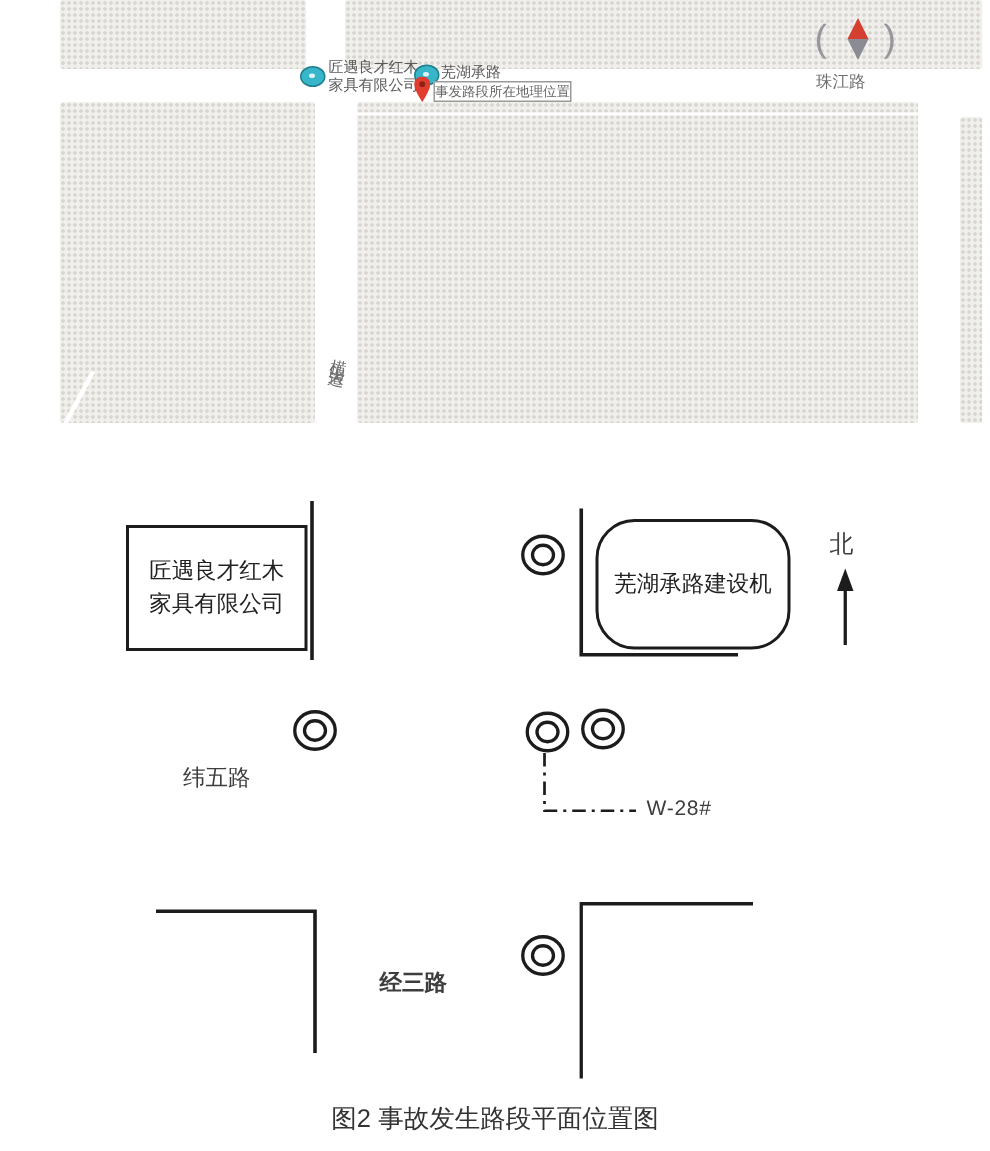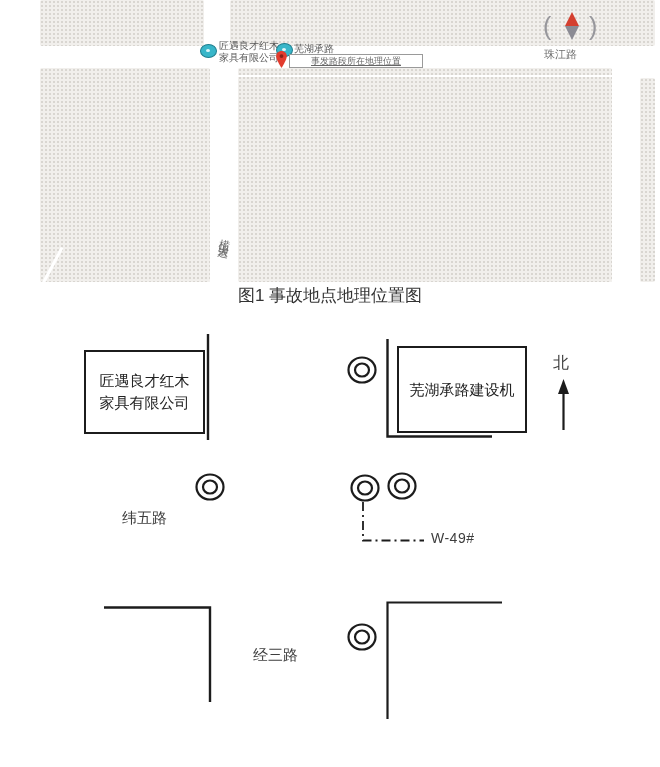--- a/index.html
+++ b/index.html
@@ -11,21 +11,21 @@
   #map{left:40px;top:0;width:615px;height:282px;background:#ffffff;overflow:hidden;}
   .blk{background-color:#f1efec;
        background-image:radial-gradient(#d9d6d1 1px, transparent 1.3px);
        background-size:4px 4px;border-radius:2px;}
   .thinline{background:#ffffff;}
   .map-label{color:#5a5a5a;font-size:10px;line-height:11.5px;white-space:nowrap;}
   .road-label{color:#6e6e6e;font-size:11px;white-space:nowrap;}
   .marker{width:15px;height:12px;border-radius:50%;background:#38b6c9;border:1px solid #1f7e8e;}
   .marker .dot{position:absolute;left:4.5px;top:3.5px;width:4px;height:3px;border-radius:50%;background:#dff6f9;}
   .pin-label-box{border:1px solid #9a9a9a;background:#ffffff;color:#666;font-size:9px;
-                 line-height:12px;padding:0 21px;white-space:nowrap;text-decoration:underline;}
+                 line-height:12px;padding:0 0;white-space:nowrap;}
   .vertical-road-name{writing-mode:vertical-rl;letter-spacing:3px;transform:rotate(10deg);}
   .paren{color:#97979c;font-size:25px;line-height:25px;font-weight:400;}
   .tri-up{width:0;height:0;border-left:7px solid transparent;border-right:7px solid transparent;
           border-bottom:14px solid #d43f2f;}
   .tri-down{width:0;height:0;border-left:7px solid transparent;border-right:7px solid transparent;
             border-top:14px solid #8b8b94;}
 
   
   .caption{left:0;width:660px;text-align:center;font-size:17px;font-weight:500;color:#333;}
 
@@ -76,21 +76,20 @@
     <div class="abs" style="left:503px;top:8px;width:58px;height:40px;">
       <span class="abs paren" style="left:0;top:6px;">(</span>
       <div class="abs" style="left:22px;top:4px;">
         <div class="tri-up"></div>
         <div class="tri-down"></div>
       </div>
       <span class="abs paren" style="left:46px;top:6px;">)</span>
     </div>
   </div>
 
-  <div class="abs caption" style="top:284px;">图1 事故地点地理位置图</div>
 
   <svg class="abs" style="left:0;top:0;pointer-events:none;" width="660" height="767" viewBox="0 0 660 767">
     <g stroke="#1c1c1c" fill="none">
 
       <line x1="208" y1="334" x2="208" y2="440" stroke-width="2.4"></line>
 
       <polyline points="387.5,339 387.5,436.5 492,436.5" stroke-width="2.4"></polyline>
 
       <polyline points="104,607.5 210,607.5 210,702" stroke-width="2.4"></polyline>
 
@@ -123,23 +122,24 @@
         <ellipse cx="362" cy="637" rx="13.5" ry="12.5"></ellipse>
           <ellipse cx="362" cy="637" rx="7" ry="6.5"></ellipse>
       </g>
     </g>
   </svg>
 
   <div class="abs company-box" style="left:84px;top:350px;width:117px;height:80px;">
     <div>匠遇良才红木</div>
     <div>家具有限公司</div>
   </div>
-  <div class="abs company-box" style="left:397px;top:346px;width:126px;height:83px;">
+  <div class="abs company-box" style="left:397px;top:346px;width:126px;height:83px;border-radius:26px;">
     <div>芜湖承路建设机</div>
   </div>
 
   <div class="abs fig2-label" style="left:553px;top:353px;font-size:16px;">北</div>
-  <div class="abs fig2-label" style="left:431px;top:530px;font-size:14px;letter-spacing:0.5px;">W-49#</div>
+  <div class="abs fig2-label" style="left:431px;top:530px;font-size:14px;letter-spacing:0.5px;">W-28#</div>
   <div class="abs fig2-label" style="left:122px;top:509px;">纬五路</div>
-  <div class="abs fig2-label" style="left:253px;top:646px;">经三路</div>
+  <div class="abs fig2-label" style="left:253px;top:646px;font-weight:bold;">经三路</div>
 
+  <div class="abs caption" style="top:734px;">图2 事故发生路段平面位置图</div>
 
 </div>
 
 </body></html>

